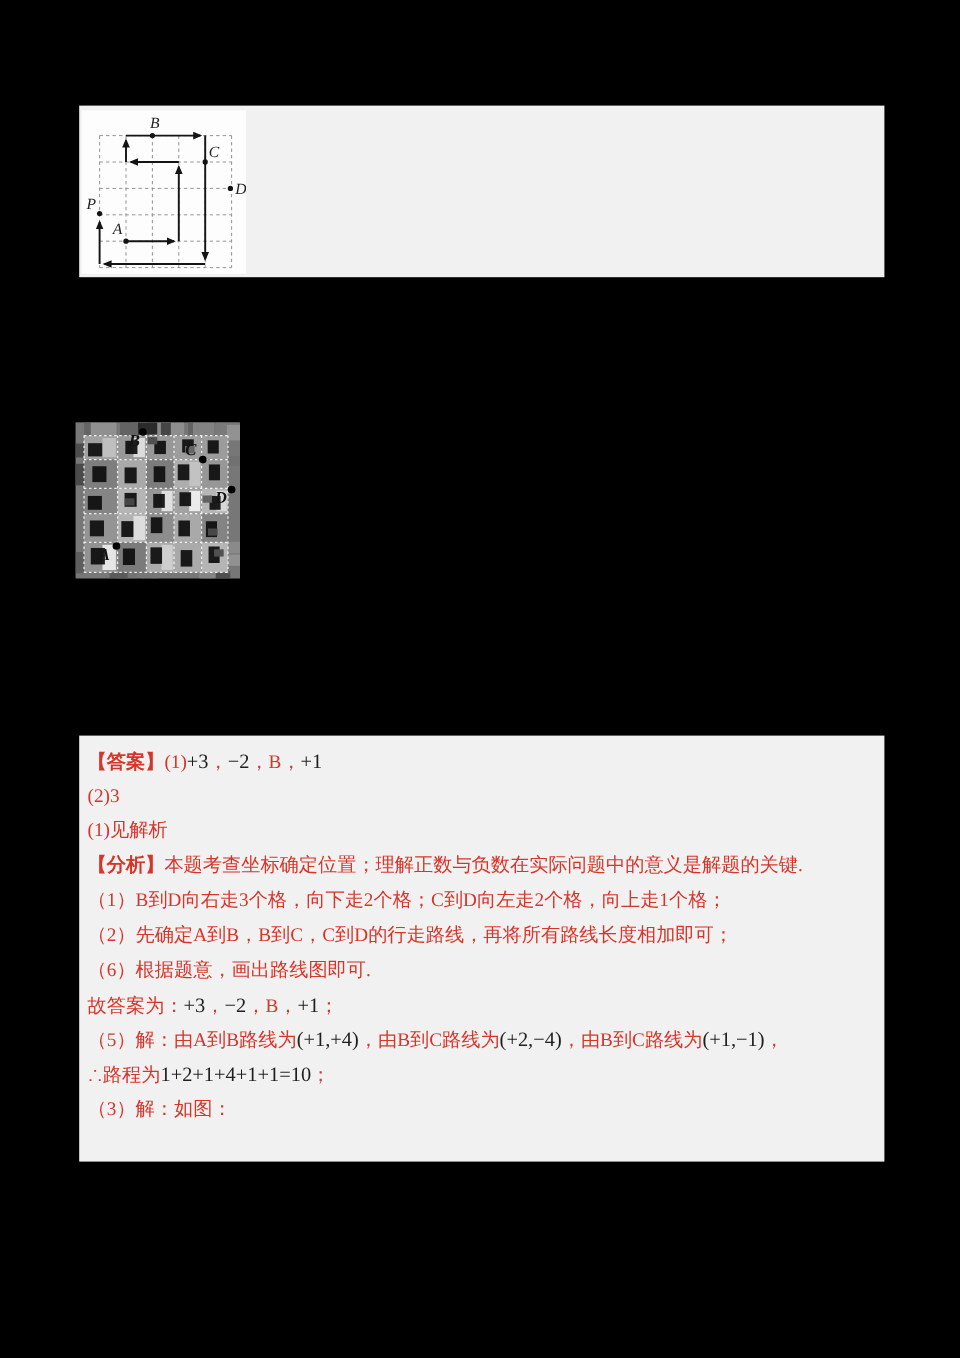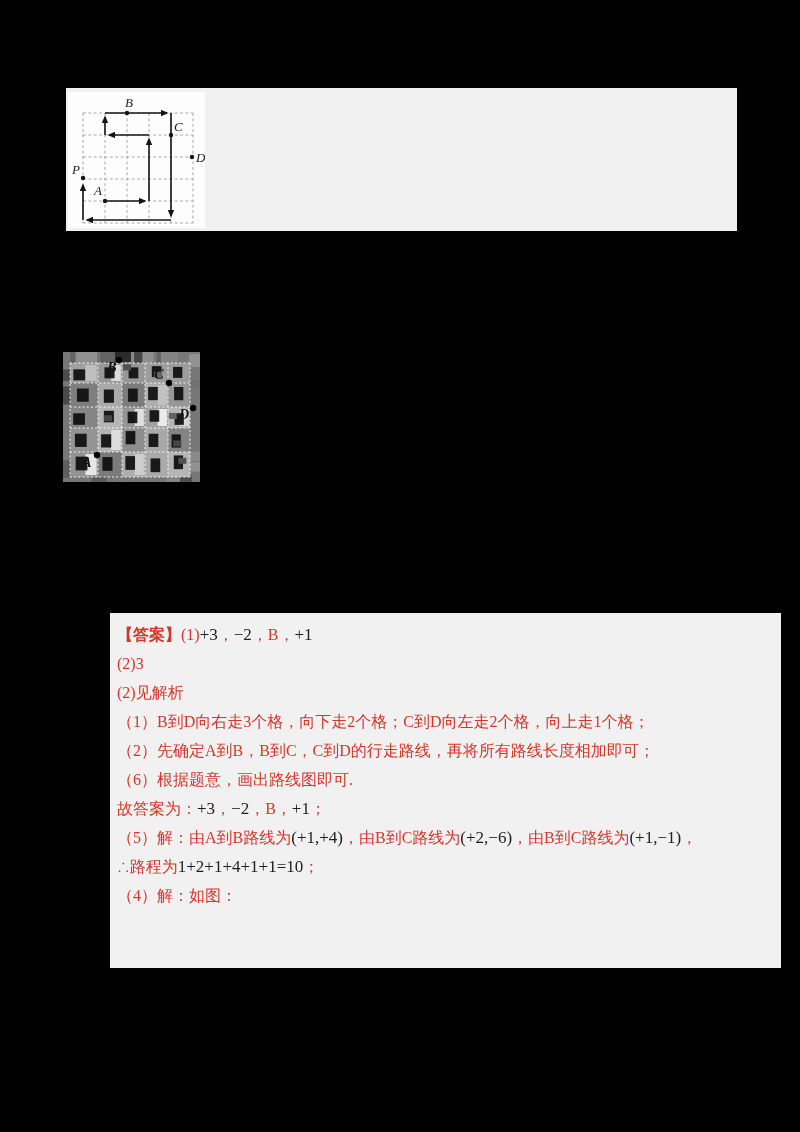--- a/index.html
+++ b/index.html
@@ -4,21 +4,21 @@
 <style>
   html,body { margin:0; padding:0; }
   body {
     width:800px; height:1132px; position:relative; overflow:hidden;
     background:#000; font-family:"Liberation Sans", sans-serif;
   }
   .band { position:absolute; background:#f1f1f2; }
   #band-figure1 { left:66px; top:88px; width:671px; height:143px; }
   #figure1-box { position:absolute; left:2px; top:4px; width:137px; height:136px; background:#fdfdfd; }
   #figure2-box { position:absolute; left:63px; top:352px; width:137px; height:130px; background:#6f6f6f; }
-  #band-solution { left:66px; top:613px; width:671px; height:355px; box-sizing:border-box; padding:7px 4px 0 7px;margin-left:44px; }
+  #band-solution { left:66px; top:613px; width:671px; height:355px; box-sizing:border-box; padding:7px 4px 0 7px; }
   .sol-line { height:29px; line-height:29px; white-space:nowrap; font-size:16px; }
   .seg-cn, .seg-label {
     color:#d6362a; font-family:"Liberation Serif","DejaVu Serif",serif;
   }
   .seg-label { font-weight:bold; }
   .seg-math {
     color:#1e1e1e; font-family:"Liberation Serif","DejaVu Serif",serif; font-size:17px;
   }
   svg { display:block; }
   .fig-label { font-family:"Liberation Serif","DejaVu Serif",serif; font-style:italic; }
@@ -204,22 +204,23 @@
       <text x="121" y="67" text-anchor="middle">D</text>
       <text x="24" y="115" text-anchor="middle">A</text>
     </g>
   </svg>
 </div>
 
 <div class="band" id="band-solution">
   <div>
       <div class="sol-line"><span class="seg-label">【答案】</span><span class="seg-cn">(1)</span><span class="seg-math">+3</span><span class="seg-cn">，</span><span class="seg-math">−2</span><span class="seg-cn">，B，</span><span class="seg-math">+1</span></div>
       <div class="sol-line"><span class="seg-cn">(2)3</span></div>
-      <div class="sol-line"><span class="seg-cn">(2)见解析</span></div>
+      <div class="sol-line"><span class="seg-cn">(1)见解析</span></div>
+      <div class="sol-line"><span class="seg-label">【分析】</span><span class="seg-cn">本题考查坐标确定位置；理解正数与负数在实际问题中的意义是解题的关键.</span></div>
       <div class="sol-line"><span class="seg-cn">（1）B到D向右走3个格，向下走2个格；C到D向左走2个格，向上走1个格；</span></div>
       <div class="sol-line"><span class="seg-cn">（2）先确定A到B，B到C，C到D的行走路线，再将所有路线长度相加即可；</span></div>
       <div class="sol-line"><span class="seg-cn">（6）根据题意，画出路线图即可.</span></div>
       <div class="sol-line"><span class="seg-cn">故答案为：</span><span class="seg-math">+3</span><span class="seg-cn">，</span><span class="seg-math">−2</span><span class="seg-cn">，B，</span><span class="seg-math">+1</span><span class="seg-cn">；</span></div>
-      <div class="sol-line"><span class="seg-cn">（5）解：由A到B路线为</span><span class="seg-math">(+1,+4)</span><span class="seg-cn">，由B到C路线为</span><span class="seg-math">(+2,−6)</span><span class="seg-cn">，由B到C路线为</span><span class="seg-math">(+1,−1)</span><span class="seg-cn">，</span></div>
+      <div class="sol-line"><span class="seg-cn">（5）解：由A到B路线为</span><span class="seg-math">(+1,+4)</span><span class="seg-cn">，由B到C路线为</span><span class="seg-math">(+2,−4)</span><span class="seg-cn">，由B到C路线为</span><span class="seg-math">(+1,−1)</span><span class="seg-cn">，</span></div>
       <div class="sol-line"><span class="seg-cn">∴路程为</span><span class="seg-math">1+2+1+4+1+1=10</span><span class="seg-cn">；</span></div>
-      <div class="sol-line"><span class="seg-cn">（4）解：如图：</span></div>
+      <div class="sol-line"><span class="seg-cn">（3）解：如图：</span></div>
     </div>
 </div>
 
 </body></html>

